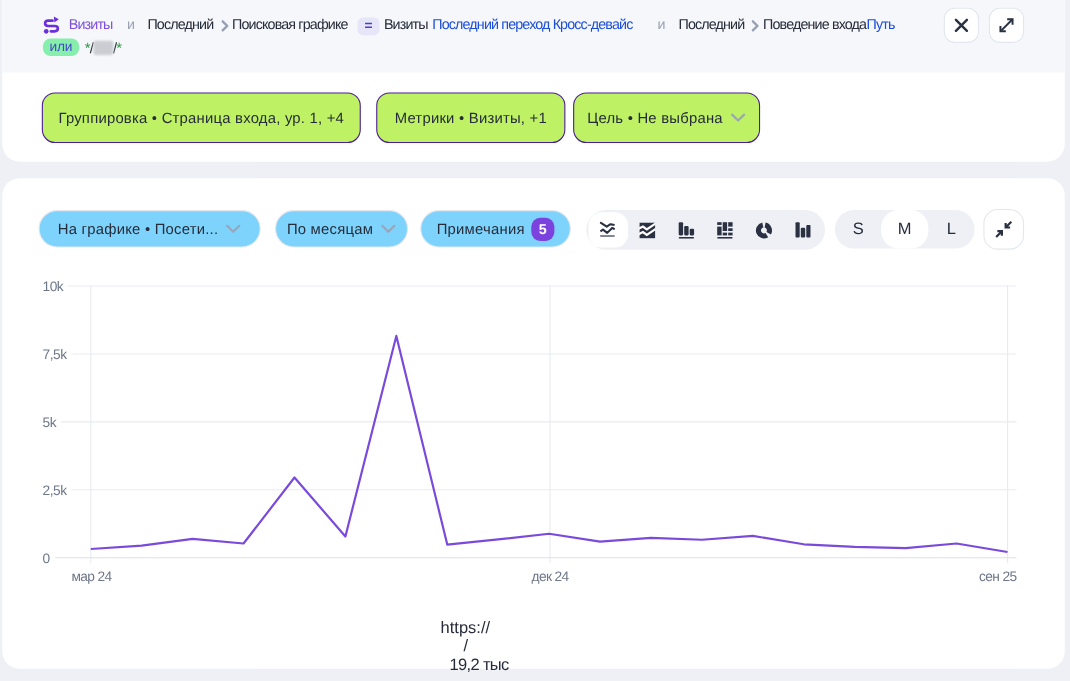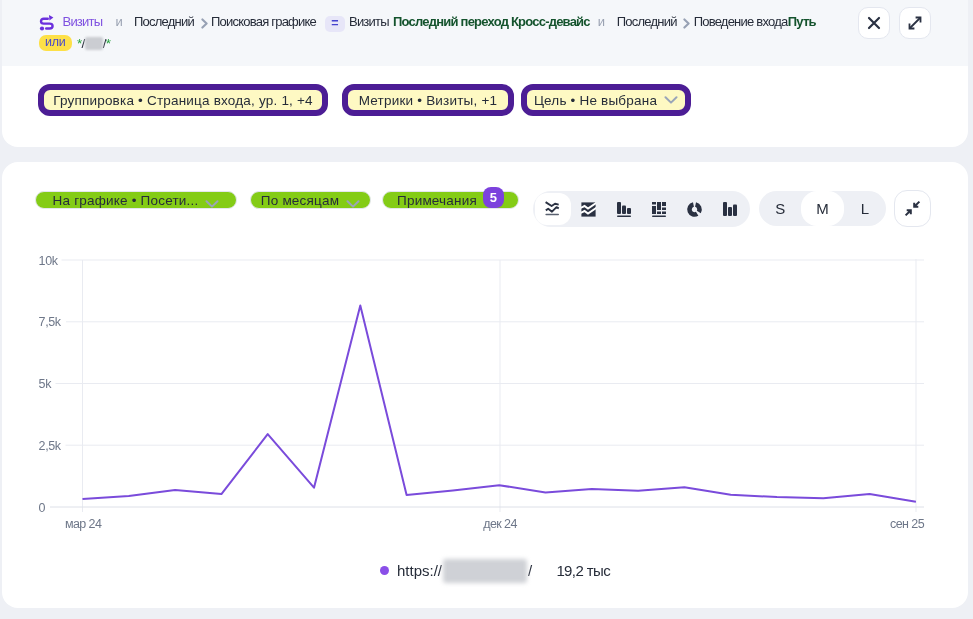--- a/index.html
+++ b/index.html
@@ -11,43 +11,43 @@
     overflow:hidden;
     color:#262c39;
   }
   .card { position:absolute; background:#fff; border-radius:16px; left:2px; width:966px; }
   #card1 { top:-14px; height:161px; }
   #card2 { top:162px; height:446px; }
 
   .bc { position:absolute; top:14px; font-size:13px; letter-spacing:-0.06em; white-space:nowrap; }
   .bc2 { position:absolute; font-size:13.5px; letter-spacing:-0.05em; white-space:nowrap; }
   .grey { color:#9aa2b2; }
-  .lnk { color:#14532d;font-weight:bold; }
+  .lnk { color:#1d4ed8; }
   .viz { color:#7e50e0; }
   .badge-eq { position:absolute; left:325px; top:15.5px; background:#e7e6f8; color:#4543ce; border-radius:5px; font-size:12.5px; font-weight:bold; width:20px; height:16px; line-height:15.5px; text-align:center; }
-  .badge-or { position:absolute; left:39px; top:34.5px; background:#fde047; color:#4749cc; border-radius:7px; font-size:12.5px; width:32.5px; height:16px; line-height:15.5px; text-align:center; letter-spacing:-0.02em; }
+  .badge-or { position:absolute; left:39px; top:34.5px; background:#86efac; color:#4749cc; border-radius:7px; font-size:12.5px; width:32.5px; height:16px; line-height:15.5px; text-align:center; letter-spacing:-0.02em; }
   .star { color:#27a13e; }
   .blurbox { display:inline-block; width:18px; height:13px; background:#cbcdd2; border-radius:2px; vertical-align:-2px; filter:blur(1.2px); }
   .topbtn { position:absolute; top:7px; width:32px; height:32px; background:#fff; border:1px solid #e4e7ef; border-radius:10px; display:flex; align-items:center; justify-content:center; }
 
-  .chip { position:absolute; top:84px; height:32px; border:6px solid #4c1d95; border-radius:12px; background:#fef9c3; display:flex; align-items:center; justify-content:center; font-size:13.5px; letter-spacing:0.015em; color:#262c39; white-space:nowrap; }
-
-  .ctl { position:absolute; top:191px; height:18px; border:1px solid #e4e7ee; border-radius:18px; background:#84cc16; display:flex; align-items:flex-end; justify-content:center; font-size:13.5px; letter-spacing:0.015em; color:#262c39; white-space:nowrap; }
+  .chip { position:absolute; top:84px; height:46px; border:1px solid #4c1d95; border-radius:12px; background:#bef264; display:flex; align-items:center; justify-content:center; font-size:13.5px; letter-spacing:0.015em; color:#262c39; white-space:nowrap; }
+
+  .ctl { position:absolute; top:191px; height:34px; border:1px solid #e4e7ee; border-radius:18px; background:#7dd3fc; display:flex; align-items:center; justify-content:center; font-size:13.5px; letter-spacing:0.015em; color:#262c39; white-space:nowrap; }
   .chev { margin-left:7px; }
   .notebadge { margin-left:6px; background:#7c42dd; color:#fff; font-size:13px; font-weight:bold; width:21px; height:21px; border-radius:8px; display:flex; align-items:center; justify-content:center; letter-spacing:0; }
 
   .icongroup { position:absolute; left:533px; top:191px; width:217px; height:36px; background:#eef0f5; border-radius:18px; display:flex; align-items:center; padding:2px; }
   .icell { width:35.5px; height:32px; border-radius:12px; display:flex; align-items:center; justify-content:center; }
   .icell.sel { background:#fff; }
   .smlgroup { position:absolute; left:759px; top:191px; width:127px; height:35px; background:#eef0f5; border-radius:18px; display:flex; align-items:center; font-size:15px; color:#262c39; }
   .sml { flex:1; text-align:center; }
   .sml.sel { background:#fff; border-radius:16px; height:35px; line-height:35px; }
   .collapsebtn { position:absolute; left:894px; top:190px; width:37px; height:37px; border:1px solid #e4e7ef; border-radius:13px; background:#fff; display:flex; align-items:center; justify-content:center; }
 
-  .legend { position:absolute; left:380px; top:562px; display:flex; align-items:center; font-size:15px; letter-spacing:-0.055em; color:#262c39; height:17px; }
+  .legend { position:absolute; left:380px; top:562px; display:flex; align-items:center; font-size:15px; letter-spacing:-0.055em; color:#262c39; height:17px;flex-direction:column; }
   .dot { width:9px; height:9px; border-radius:50%; background:#8a4fe8; margin-right:8px; }
   .lblur { display:inline-block; width:84px; height:24px; background:#cfd1d6; border-radius:3px; filter:blur(2px); margin:0 1px; }
 </style>
 </head>
 <body>
   <div class="card" id="card1"></div>
   <div style="position:absolute;left:2px;top:-14px;width:966px;height:80px;background:#f5f7fa;border-radius:16px 16px 0 0"></div>
   <div class="card" id="card2"></div>
 
   <svg style="position:absolute;left:37px;top:11px" width="20" height="22" viewBox="0 0 20 22">

